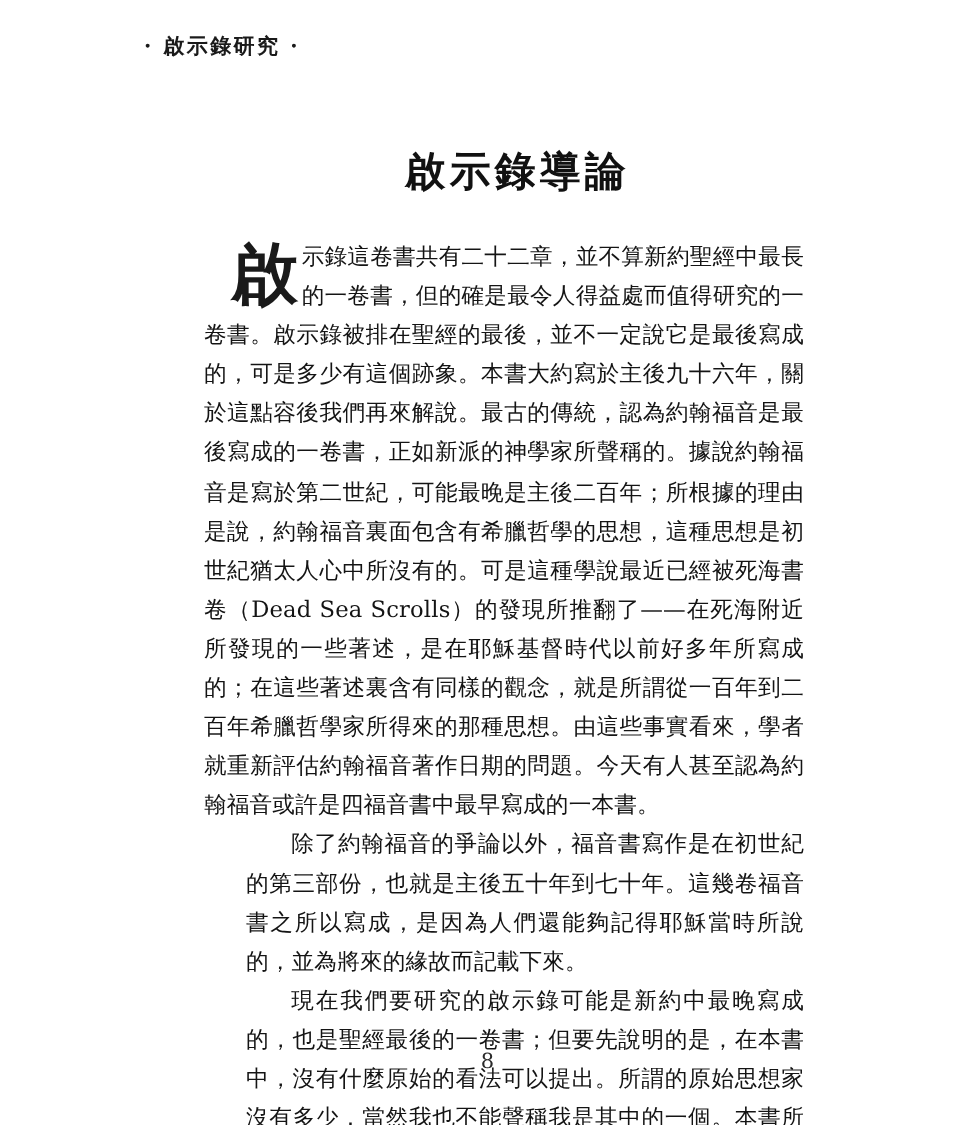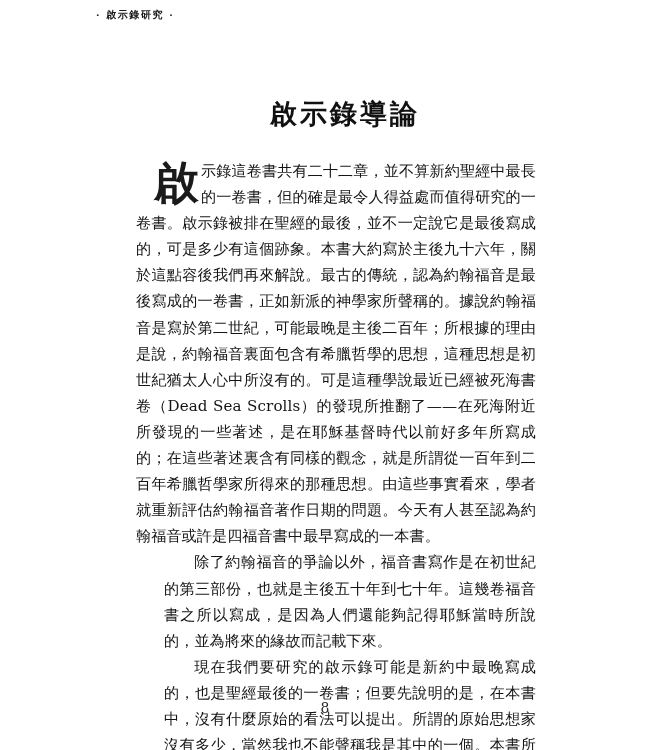--- a/index.html
+++ b/index.html
@@ -20,23 +20,23 @@
     height: 750px;
     background: #ffffff;
     overflow: hidden;
     box-sizing: border-box;
   }
 
   
   .running-head {
     position: absolute;
     left: 96px;
-    top: 8px;
+    top: 22px;
     font-family: "DejaVu Serif", "Liberation Serif", serif;
-    font-size: 10px;
+    font-size: 14px;
     font-weight: 700;
     letter-spacing: 1.6px;
     color: #1a1a1a;
     white-space: nowrap;
   }
 
   
   .page-title {
     position: absolute;
     left: 0;

